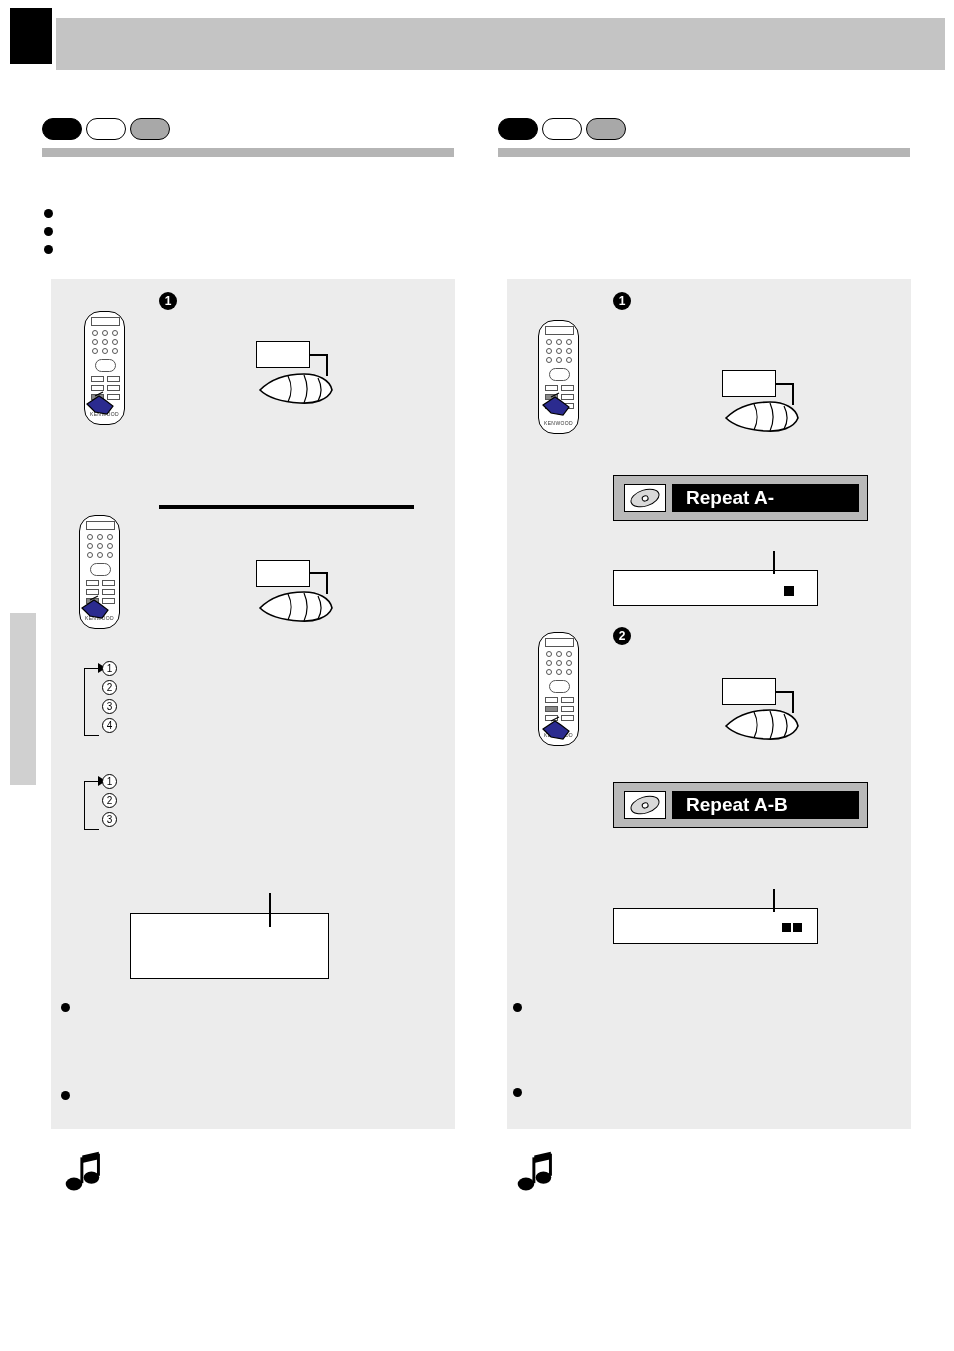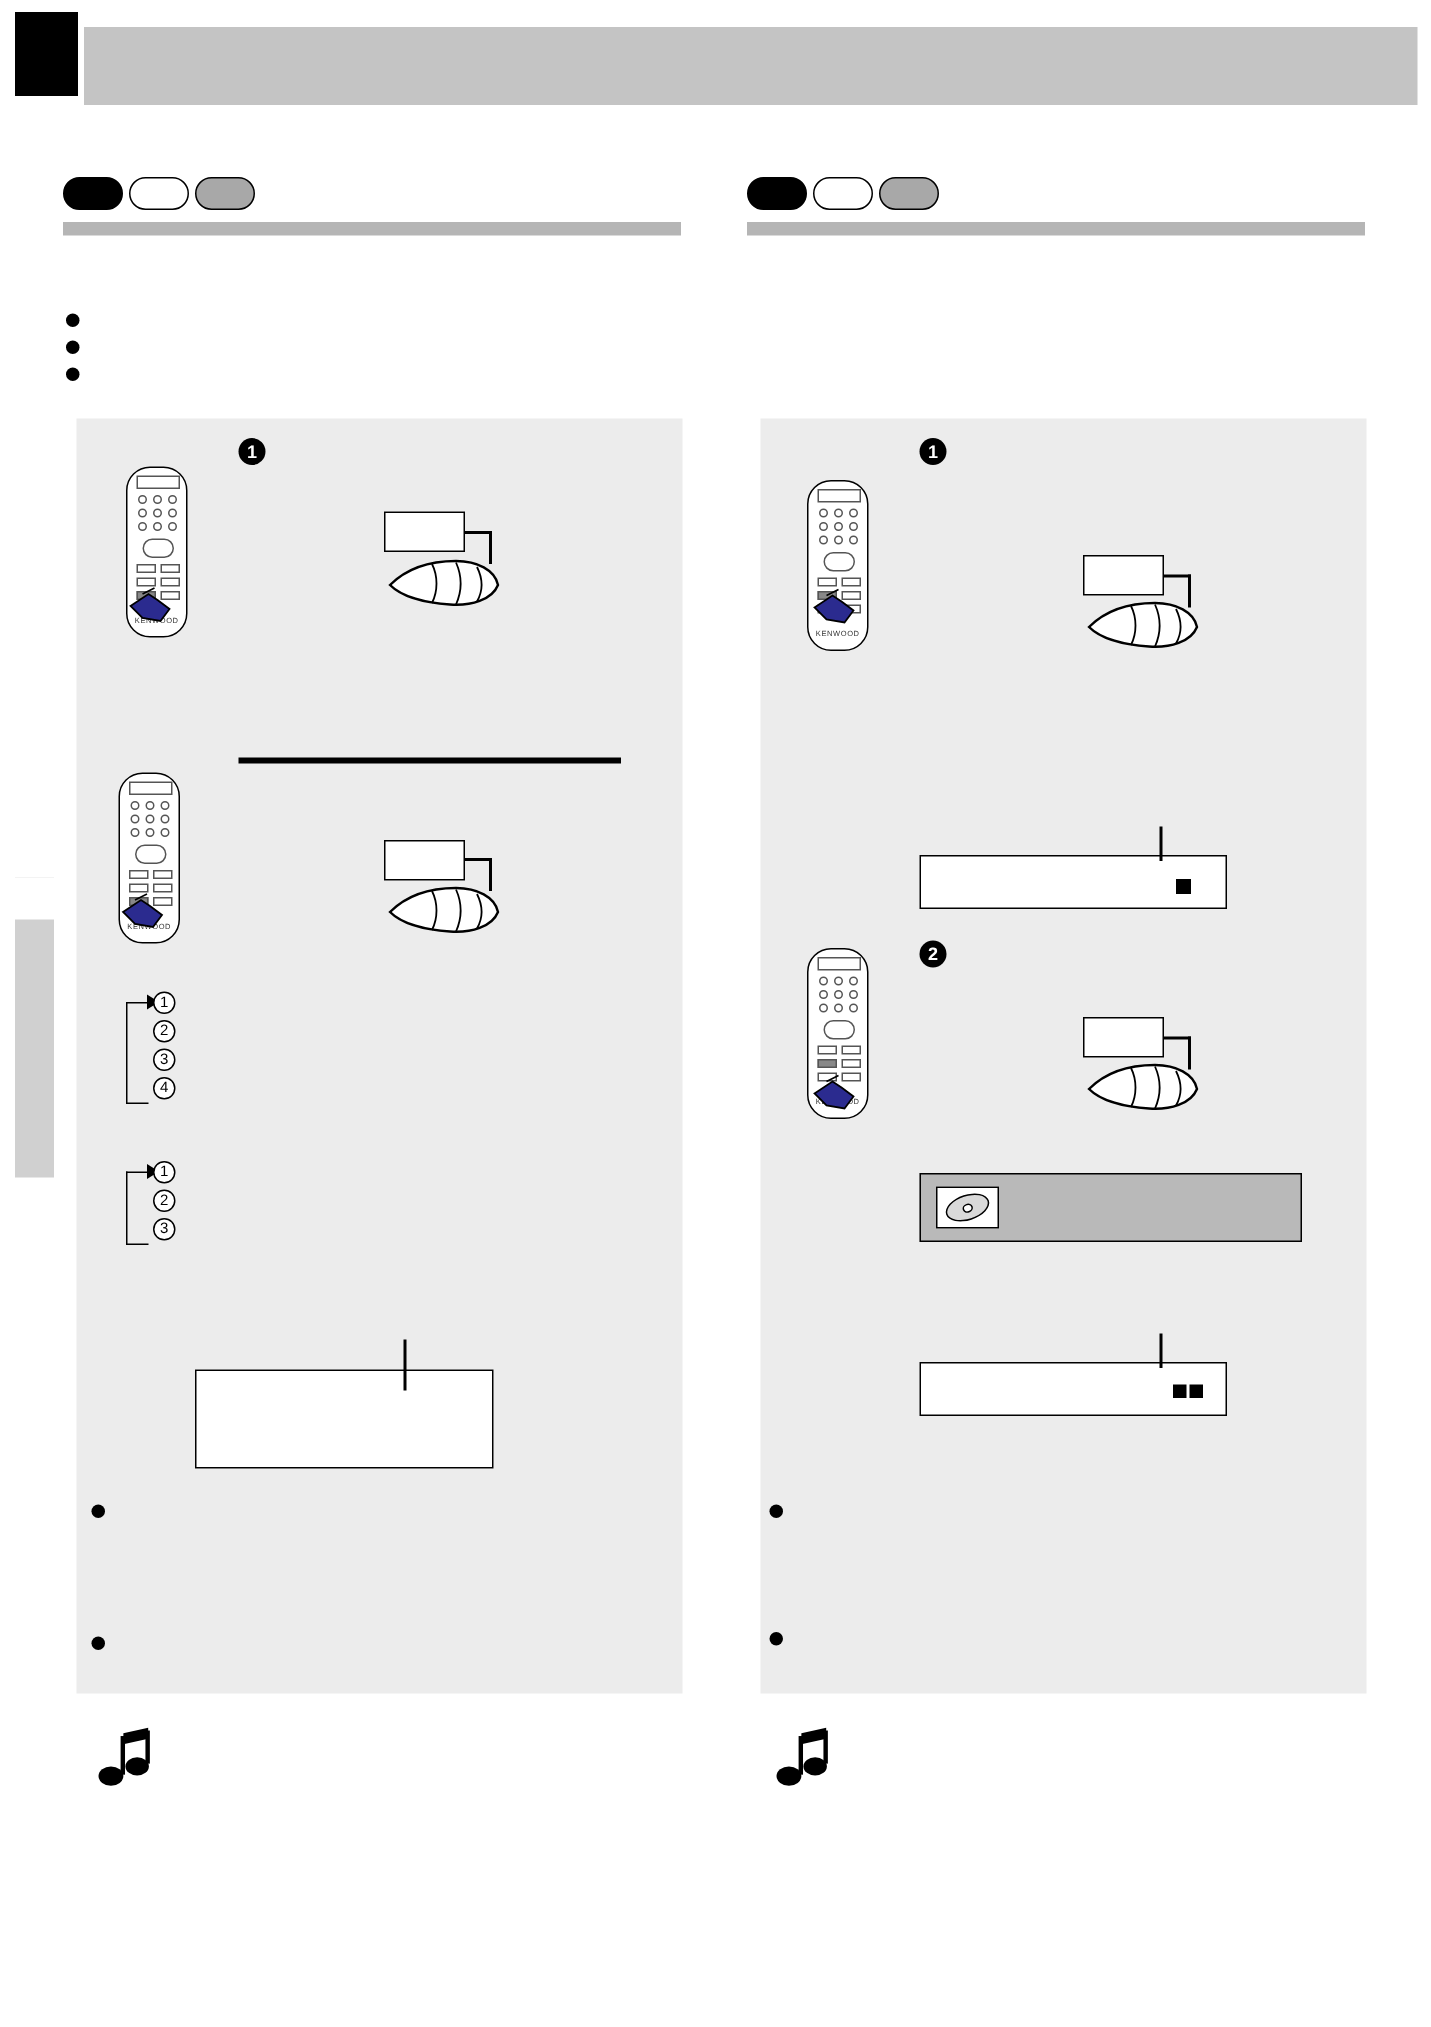--- a/index.html
+++ b/index.html
@@ -465,20 +465,28 @@
   </div>
   <div class="leader" style="left:776px; top:383px; width:18px;"></div>
   <div class="leader-v" style="left:792px; top:383px; height:22px;"></div>
   <svg class="hand" style="left:724px;top:394px;" width="78" height="40" viewBox="0 0 78 40">
     <path d="M2 24 C14 12, 30 8, 46 8 C60 8, 72 14, 74 24 C70 34, 56 38, 42 37 C26 36, 10 32, 2 24 Z" fill="#ffffff" stroke="#000" stroke-width="1.6"></path>
     <path d="M30 10 C34 18, 34 28, 30 36" stroke="#000" stroke-width="1.2" fill="none"></path>
     <path d="M46 9 C50 18, 50 28, 46 37" stroke="#000" stroke-width="1.2" fill="none"></path>
     <path d="M60 12 C64 20, 64 28, 60 35" stroke="#000" stroke-width="1.2" fill="none"></path>
   </svg>
 
+  <div class="osd" style="left:613px; top:475px; width:255px; height:46px;">
+    <div class="osd-disc-icon">
+      <div class="osd-disc-glyph"></div>
+    </div>
+    <div class="osd-inner">
+      <span class="osd-text">Repeat A-</span>
+    </div>
+  </div>
 
   <div class="vfd" style="left:613px; top:570px; width:205px; height:36px;"></div>
   <div class="vfd-tick" style="left:773px; top:551px; height:23px;"></div>
   <div class="sq" style="left:784px; top:586px; width:10px; height:10px;"></div>
 
   <div class="step-badge" style="left:613px; top:627px;">2</div>
 
   <div class="remote" style="left:538px; top:632px; width:41px; height:114px;">
     <div class="rbody">
       <div class="rkey" style="left:6px;top:5px;width:29px;height:9px;"></div>
@@ -515,20 +523,23 @@
     <path d="M2 24 C14 12, 30 8, 46 8 C60 8, 72 14, 74 24 C70 34, 56 38, 42 37 C26 36, 10 32, 2 24 Z" fill="#ffffff" stroke="#000" stroke-width="1.6"></path>
     <path d="M30 10 C34 18, 34 28, 30 36" stroke="#000" stroke-width="1.2" fill="none"></path>
     <path d="M46 9 C50 18, 50 28, 46 37" stroke="#000" stroke-width="1.2" fill="none"></path>
     <path d="M60 12 C64 20, 64 28, 60 35" stroke="#000" stroke-width="1.2" fill="none"></path>
   </svg>
 
   <div class="osd" style="left:613px; top:782px; width:255px; height:46px;">
     <div class="osd-disc-icon">
       <div class="osd-disc-glyph"></div>
     </div>
+    <div class="osd-inner">
+      <span class="osd-text">Repeat A-B</span>
+    </div>
   </div>
 
   <div class="vfd" style="left:613px; top:908px; width:205px; height:36px;"></div>
   <div class="vfd-tick" style="left:773px; top:889px; height:23px;"></div>
   <div class="sq" style="left:782px; top:923px; width:9px; height:9px;"></div>
   <div class="sq" style="left:793px; top:923px; width:9px; height:9px;"></div>
 
   <div class="bullet" style="left:513px; top:1003px;"></div>
   <div style="position:absolute;left:530px;top:996px;width:350px;font-size:12px;line-height:17px;color:#000;"></div>
   <div class="bullet" style="left:513px; top:1088px;"></div>

